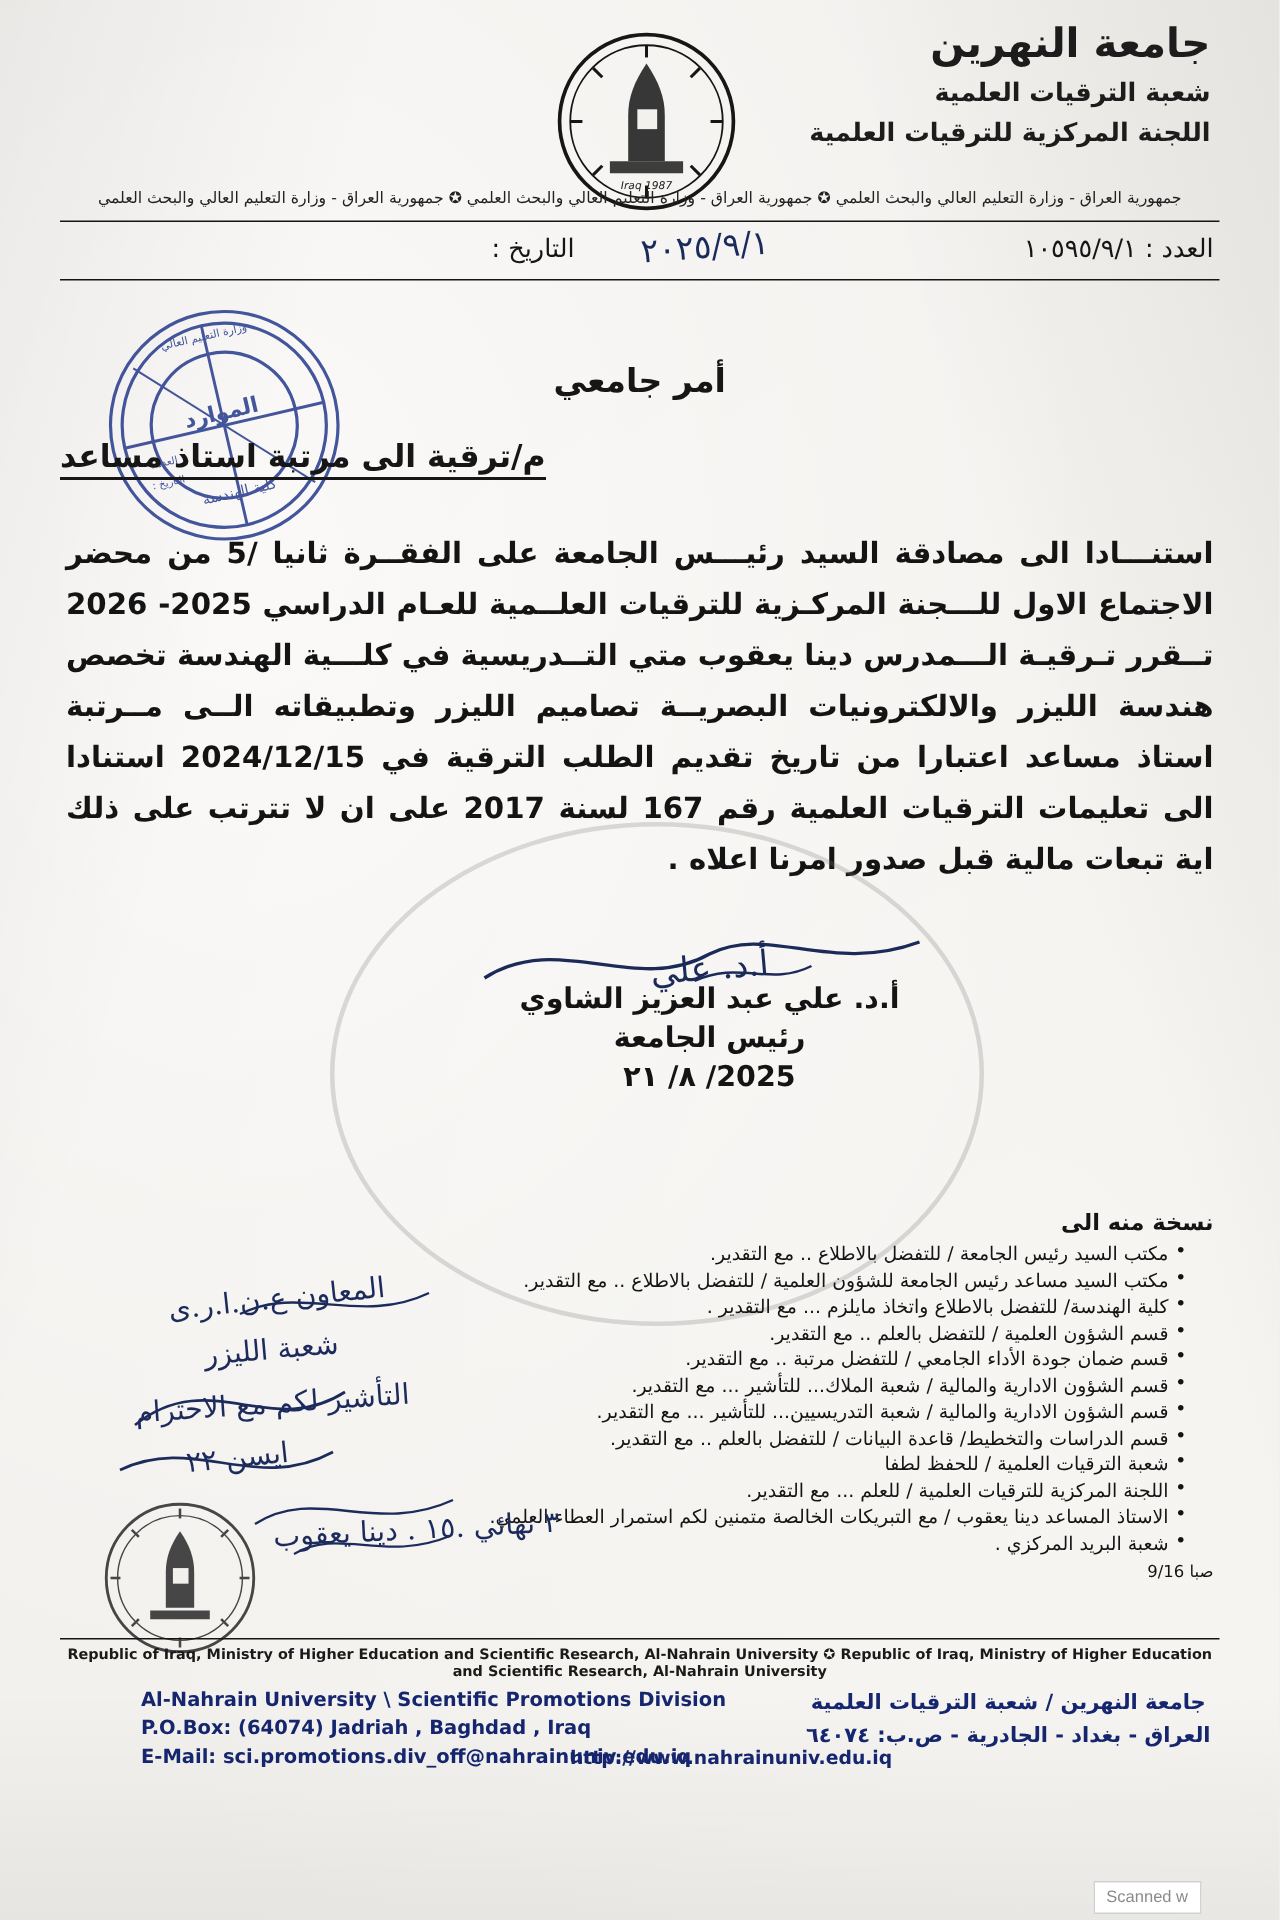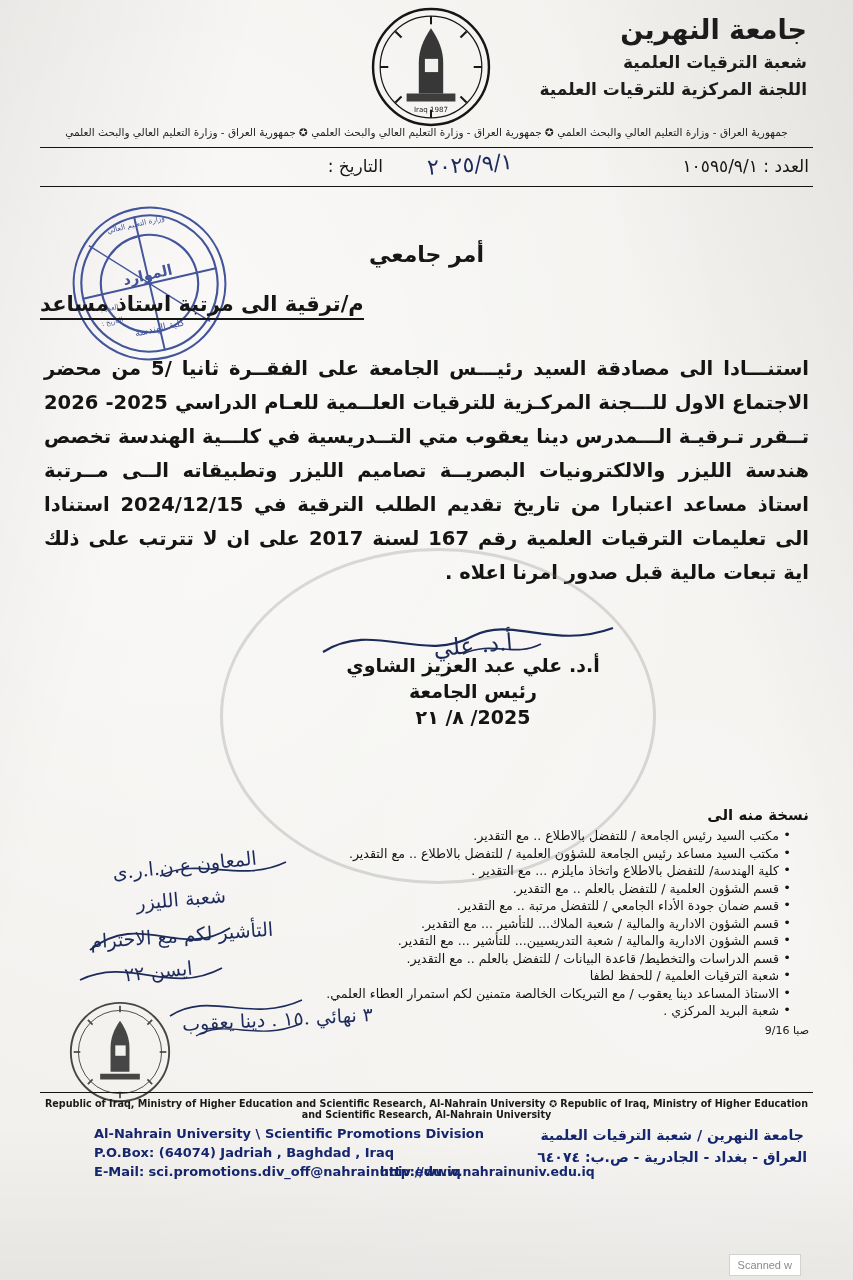--- a/index.html
+++ b/index.html
@@ -32,21 +32,21 @@
     position:relative;height:148px;
   }
   .hdr-titles{
     position:absolute;right:6px;top:14px;text-align:right;color:#1c1c1c;
   }
   .hdr-line1{font-size:27px;font-weight:bold;letter-spacing:.5px;}
   .hdr-line2{font-size:17px;margin-top:7px;font-weight:bold;text-align:right;}
   .hdr-line3{font-size:17px;margin-top:7px;font-weight:bold;}
 
   .logo{
-    position:absolute;left:330px;top:6px;width:122px;height:122px;
+    position:absolute;left:330px;top:20px;width:122px;height:122px;font-style:italic;
   }
   .logo svg{width:100%;height:100%;}
 
   .hdr-en{
     position:absolute;left:0;right:0;top:126px;
     text-align:center;font-size:10.5px;color:#222;
   }
 
   .rule{
     position:absolute;left:0;right:0;top:147px;height:0;
@@ -283,20 +283,21 @@
       <ul>
         <li>مكتب السيد رئيس الجامعة / للتفضل بالاطلاع  .. مع التقدير.</li>
         <li>مكتب السيد مساعد رئيس الجامعة للشؤون العلمية / للتفضل بالاطلاع  .. مع التقدير.</li>
         <li>كلية الهندسة/ للتفضل بالاطلاع واتخاذ مايلزم ... مع التقدير .</li>
         <li>قسم الشؤون العلمية / للتفضل بالعلم .. مع التقدير.</li>
         <li>قسم ضمان جودة الأداء الجامعي / للتفضل مرتبة .. مع التقدير.</li>
         <li>قسم الشؤون الادارية والمالية / شعبة الملاك... للتأشير ... مع التقدير.</li>
         <li>قسم الشؤون الادارية والمالية / شعبة التدريسيين... للتأشير ... مع التقدير.</li>
         <li>قسم الدراسات والتخطيط/ قاعدة البيانات / للتفضل بالعلم  .. مع التقدير.</li>
         <li>شعبة الترقيات العلمية / للحفظ لطفا</li>
+        <li>اللجنة المركزية للترقيات العلمية / للعلم ... مع التقدير.</li>
         <li>الاستاذ المساعد دينا يعقوب / مع التبريكات الخالصة متمنين لكم استمرار العطاء العلمي.</li>
         <li>شعبة البريد المركزي .</li>
       </ul>
       <div class="copies-foot">صبا 9/16</div>
     </div>
 
     <div class="notes">
       <svg style="position:absolute;inset:0;width:100%;height:100%;" viewBox="0 0 300 220" xmlns="http://www.w3.org/2000/svg">
         <path d="M40 110 C90 70, 130 120, 180 88" fill="none" stroke="#1d2b5c" stroke-width="1.8"></path>
         <path d="M30 140 C80 116, 120 156, 172 128" fill="none" stroke="#1d2b5c" stroke-width="1.8"></path>

